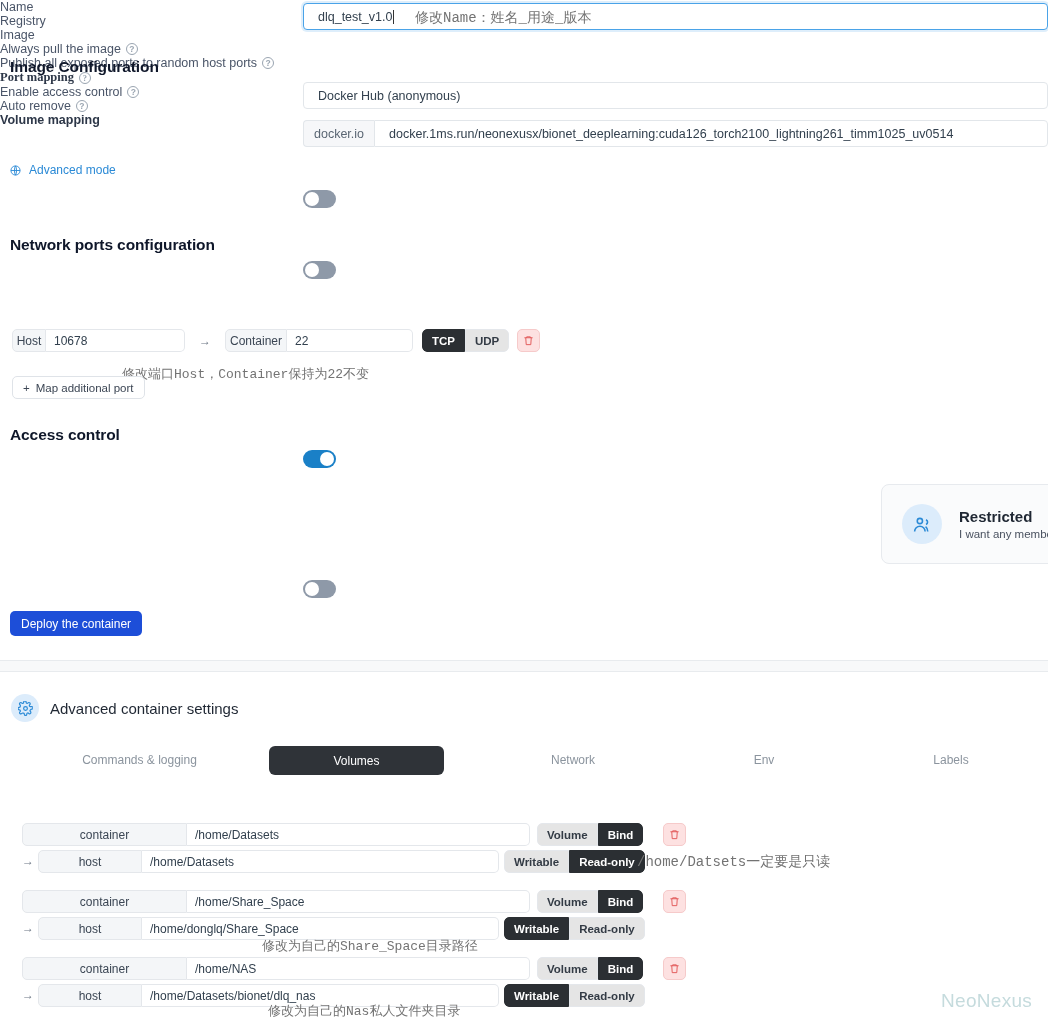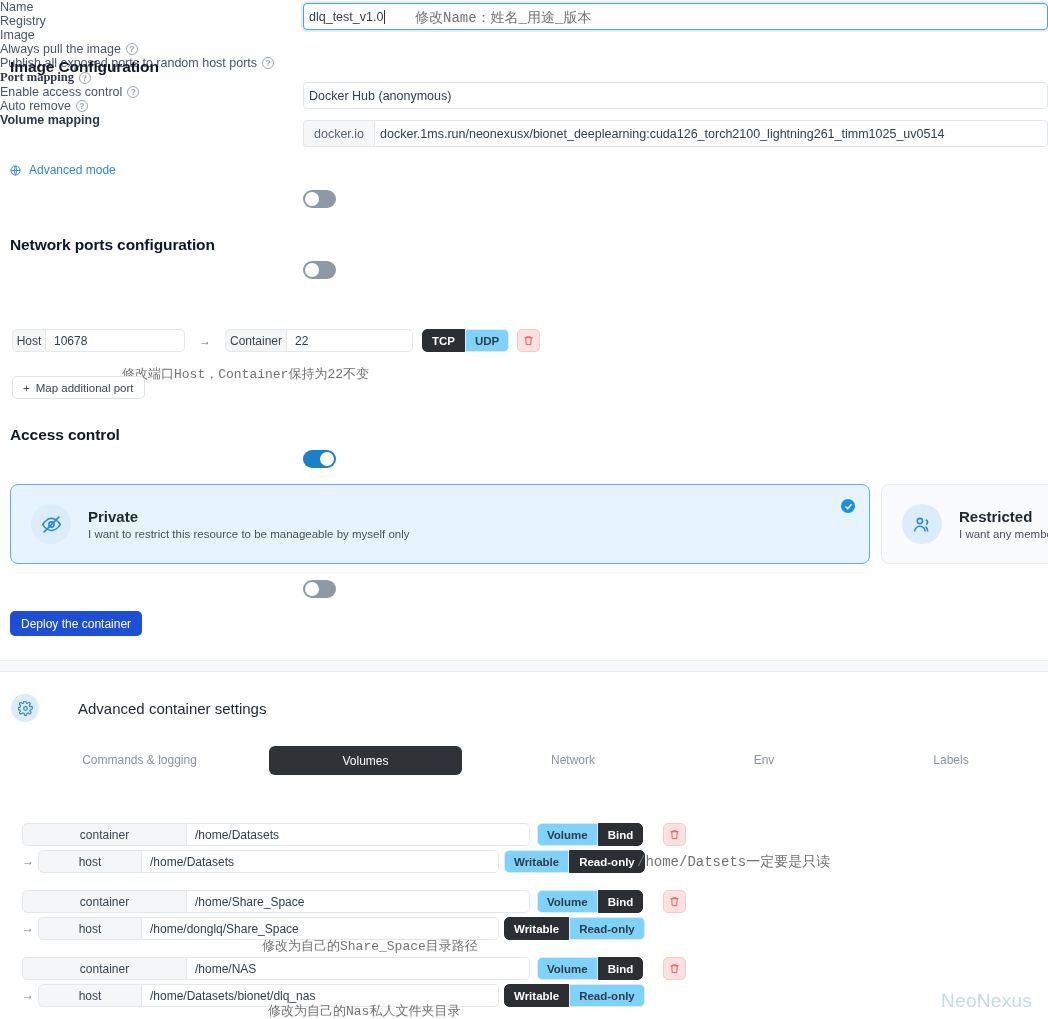--- a/index.html
+++ b/index.html
@@ -26,21 +26,21 @@
   .help-icon {
     display:inline-block; width:12px; height:12px; border-radius:50%;
     border:1.1px solid #9aa5b1; color:#9aa5b1; font-size:8.5px;
     line-height:10px; text-align:center; font-weight:700;
   }
 
   
   .input {
     height:27px; border:1px solid #e2e6ea; border-radius:4px;
     background:#fff; font-size:12.5px; color:#32404e;
-    display:flex; align-items:center; padding:0 5px;
+    display:flex; align-items:center; padding:0 14px;
     font-family:"Liberation Sans", sans-serif;
   }
   .input.focused { border:1.5px solid #4aa3e8; box-shadow:0 0 0 2px rgba(74,163,232,.18); }
   .caret {
     display:inline-block; width:1px; height:14px; background:#333;
     margin-left:1px;
   }
   .prefix {
     height:27px; border:1px solid #e2e6ea; border-right:none;
     border-radius:4px 0 0 4px; background:#f6f7f9;
@@ -58,21 +58,21 @@
     position:absolute; top:2px; left:2px; width:14px; height:14px;
     border-radius:50%; background:#fff;
   }
   .toggle.on .knob { left:17px; }
 
   
   .seg { display:inline-flex; border-radius:5px; overflow:hidden; flex:none; }
   .seg .opt {
     font-size:11.5px; font-weight:700; padding:0 9px; height:23px;
     display:flex; align-items:center; justify-content:center;
-    background:#7dd3fc; color:#333b45; border:1px solid #e4e7eb;
+    background:#e5e5e5; color:#333b45; border:1px solid #e4e7eb;
   }
   .seg .opt.active { background:#2b2f33; color:#fff; border-color:#2b2f33; }
   .seg .opt:first-child { border-radius:5px 0 0 5px; }
   .seg .opt:last-child { border-radius:0 5px 5px 0; }
 
   
   .del-btn {
     width:23px; height:23px; border-radius:5px; background:#fde1e1;
     border:1px solid #f6caca; display:flex; align-items:center;
     justify-content:center; flex:none;
@@ -248,38 +248,20 @@
   <div class="section-title" style="left:10px; top:426px;">Access control</div>
 
   <div class="label" style="left:10px; top:453px;">
     <span>Enable access control</span>
     <span class="help-icon">?</span>
   </div>
   <div class="toggle on" style="position:absolute; left:303px; top:450px;">
     <div class="knob"></div>
   </div>
 
-  <div class="acc-card selected" style="left:10px; top:484px; width:860px; height:80px;">
-    <div class="acc-icon">
-      <svg width="21" height="21" viewBox="0 0 24 24" fill="none" stroke="#2b8ad6" stroke-width="1.8">
-        <path d="M2 12s4-7 10-7 10 7 10 7-4 7-10 7S2 12 2 12z"></path>
-        <circle cx="12" cy="12" r="3"></circle>
-        <path d="M3 21L21 3"></path>
-      </svg>
-    </div>
-    <div>
-      <div class="acc-title">Private</div>
-      <div class="acc-sub">I want to restrict this resource to be manageable by myself only</div>
-    </div>
-    <div class="check-badge">
-      <svg width="9" height="9" viewBox="0 0 24 24" fill="none" stroke="#fff" stroke-width="4">
-        <path d="M4 12l6 6L20 6"></path>
-      </svg>
-    </div>
-  </div>
 
   <div class="acc-card plain" style="left:881px; top:484px; width:250px; height:80px;">
     <div class="acc-icon">
       <svg width="21" height="21" viewBox="0 0 24 24" fill="none" stroke="#2b8ad6" stroke-width="1.8">
         <circle cx="9" cy="8" r="3"></circle>
         <path d="M3 20c0-3.3 2.7-6 6-6s6 2.7 6 6"></path>
         <path d="M16 6.5a3 3 0 010 5.5M18 20c0-2.5-1-4.5-2.5-5.6"></path>
       </svg>
     </div>
     <div>
@@ -301,24 +283,24 @@
   <div class="divider" style="top:660px;"></div>
   <div class="band" style="top:661px; height:10px;"></div>
   <div class="divider" style="top:671px;"></div>
 
   <div class="gear-badge" style="left:11px; top:694px;">
     <svg width="15" height="15" viewBox="0 0 24 24" fill="none" stroke="#2b8ad6" stroke-width="1.9">
       <circle cx="12" cy="12" r="3"></circle>
       <path d="M19.4 15a1.6 1.6 0 00.3 1.8l.1.1a2 2 0 11-2.8 2.8l-.1-.1a1.6 1.6 0 00-1.8-.3 1.6 1.6 0 00-1 1.5V21a2 2 0 11-4 0v-.1A1.6 1.6 0 008 19.4a1.6 1.6 0 00-1.8.3l-.1.1a2 2 0 11-2.8-2.8l.1-.1a1.6 1.6 0 00.3-1.8 1.6 1.6 0 00-1.5-1H2a2 2 0 110-4h.1A1.6 1.6 0 003.6 8a1.6 1.6 0 00-.3-1.8l-.1-.1a2 2 0 112.8-2.8l.1.1a1.6 1.6 0 001.8.3H8a1.6 1.6 0 001-1.5V2a2 2 0 114 0v.1a1.6 1.6 0 001 1.5 1.6 1.6 0 001.8-.3l.1-.1a2 2 0 112.8 2.8l-.1.1a1.6 1.6 0 00-.3 1.8V8a1.6 1.6 0 001.5 1H22a2 2 0 110 4h-.1a1.6 1.6 0 00-1.5 1z"></path>
     </svg>
   </div>
-  <div style="position:absolute; left:50px; top:700px; font-size:15px; font-weight:400; color:#1f2733;margin-left:28px;">Advanced container settings</div>
+  <div style="position:absolute; left:50px; top:700px; font-size:15px; font-weight:400; color:#1f2733;">Advanced container settings</div>
 
   <div class="tab" style="left:57px; top:746px; width:165px;">Commands &amp; logging</div>
-  <div class="tab active" style="left:269px; top:746px; width:193px; height:29px;">Volumes</div>
+  <div class="tab active" style="left:269px; top:746px; width:175px; height:29px;">Volumes</div>
   <div class="tab" style="left:505px; top:746px; width:136px;">Network</div>
   <div class="tab" style="left:710px; top:746px; width:108px;">Env</div>
   <div class="tab" style="left:897px; top:746px; width:108px;">Labels</div>
 
   <div class="label label-strong" style="left:10px; top:791px;">
     <span>Volume mapping</span>
   </div>
 
   <div style="position:absolute; left:22px; top:823px; display:flex; align-items:center;">
     <div class="vlabel" style="width:165px;">container</div>

